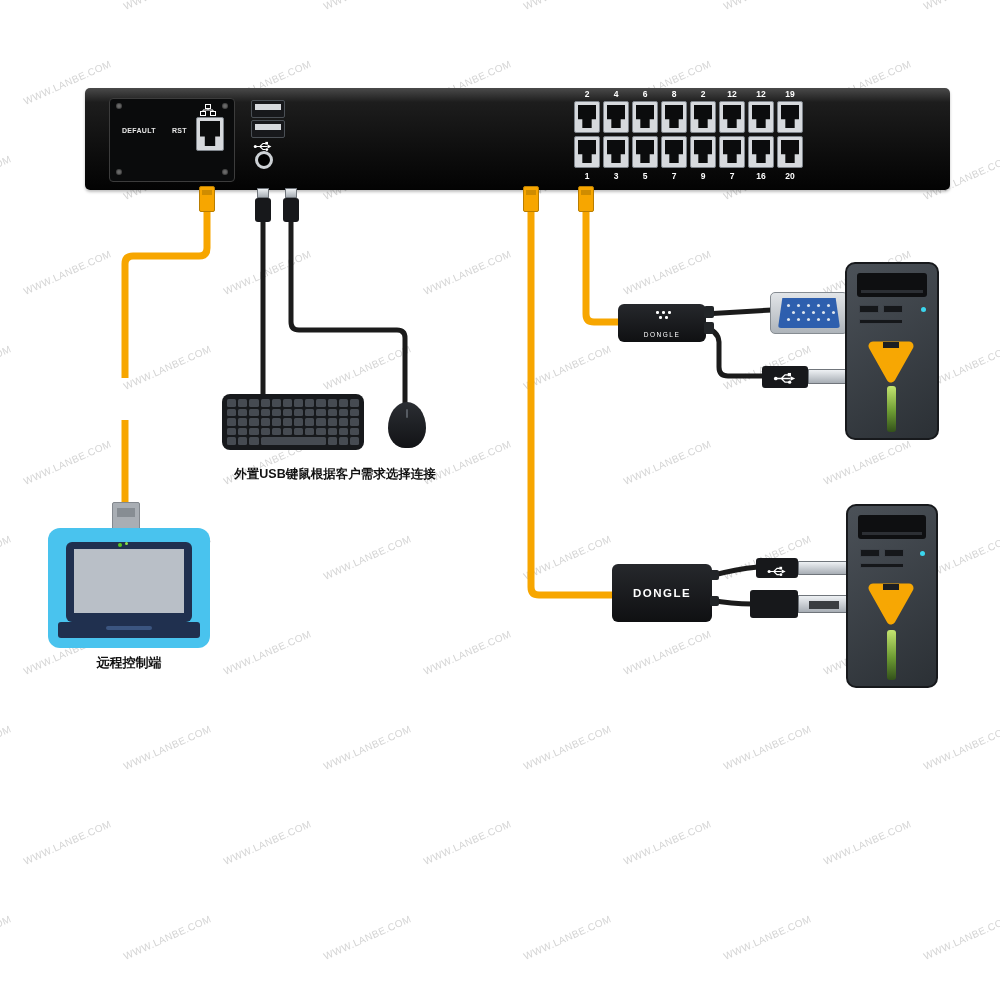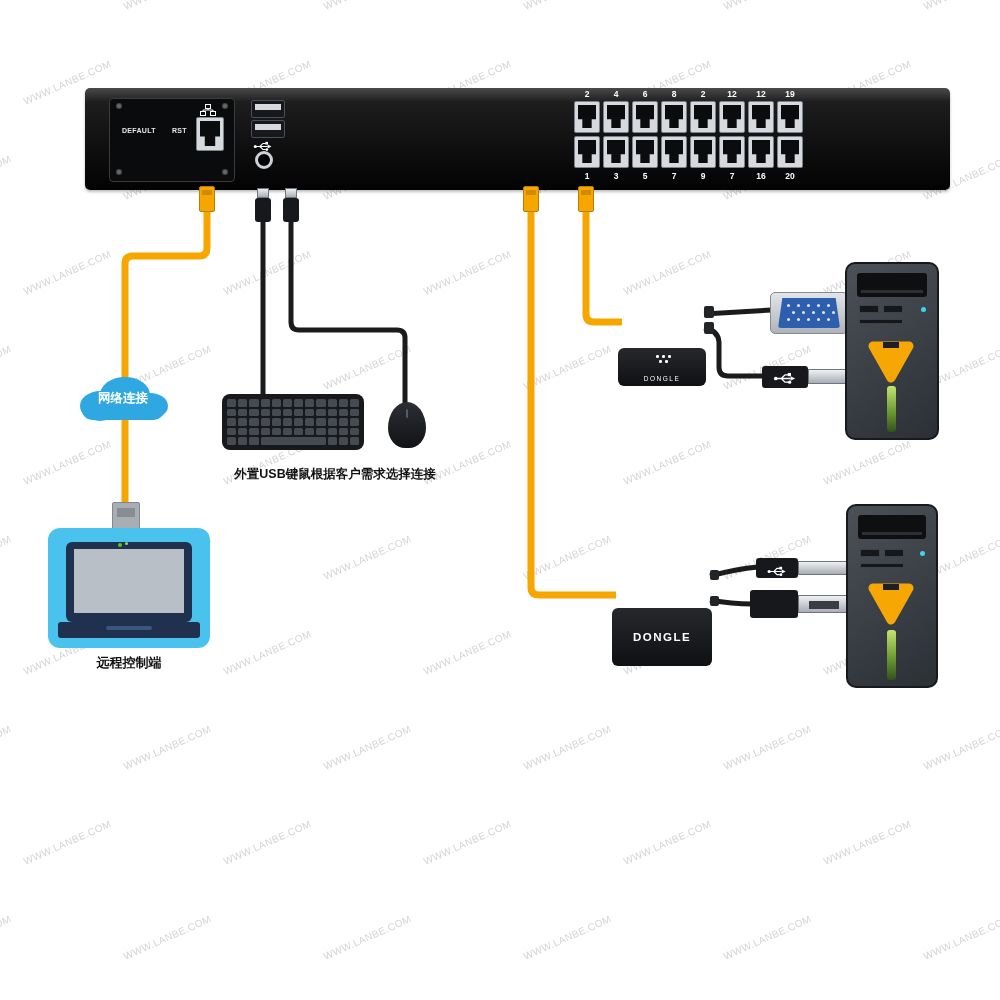--- a/index.html
+++ b/index.html
@@ -40,21 +40,21 @@
   .caption{position:absolute;color:#111;font-weight:bold;font-size:13px;text-align:center;z-index:2;}
   .note{position:absolute;color:#111;font-weight:bold;font-size:12.5px;text-align:center;z-index:2;}
   
   .kb{position:absolute;background:#17191c;border-radius:8px;z-index:2;}
   .kb-grid{position:absolute;inset:5px;display:grid;grid-template-columns:repeat(12,1fr);grid-auto-rows:1fr;gap:2px;}
   .key{background:#464b52;border-radius:1.5px;}
   .mouse{position:absolute;background:linear-gradient(180deg,#2b2e33,#121316);
          border-radius:19px 19px 17px 17px/26px 26px 20px 20px;z-index:2;}
   .mouse>i{position:absolute;left:50%;top:7px;width:2px;height:9px;margin-left:-1px;background:#565b62;border-radius:1px;}
   
-  .dongle{position:absolute;background:linear-gradient(180deg,#26282c,#0f1012);border-radius:6px;z-index:2;color:#fff;margin-top:44px;}
+  .dongle{position:absolute;background:linear-gradient(180deg,#26282c,#0f1012);border-radius:6px;z-index:2;color:#fff;}
   .d1label{position:absolute;left:0;right:0;bottom:4px;text-align:center;font-size:6.5px;letter-spacing:1.5px;color:#fff;}
   .d2label{position:absolute;inset:0;display:flex;align-items:center;justify-content:center;
            font-size:11.5px;font-weight:bold;letter-spacing:1.5px;color:#fff;}
   .ddot{position:absolute;width:2.5px;height:2.5px;background:#fff;border-radius:50%;}
   .boot{position:absolute;background:#222528;border-radius:2px;z-index:2;}
   
   .vga-shell{position:absolute;background:linear-gradient(180deg,#e2e5e8,#aeb4ba);border:1px solid #868c92;border-radius:5px;z-index:2;box-sizing:border-box;}
   .vga-face{position:absolute;border-radius:3px;clip-path:polygon(7% 0,93% 0,100% 100%,0 100%);z-index:3;}
   .pin{position:absolute;width:3px;height:3px;border-radius:50%;background:#dfe6ee;}
   
@@ -272,31 +272,20 @@
       <i></i>
     </div>
   <div class="ethplug" style="left:523px;top:186px;">
       <i></i>
     </div>
   <div class="utip" style="left:257px;top:188px;width:12px;height:10px;"></div>
   <div class="ubody" style="left:255px;top:198px;width:16px;height:24px;"></div>
   <div class="utip" style="left:285px;top:188px;width:12px;height:10px;"></div>
   <div class="ubody" style="left:283px;top:198px;width:16px;height:24px;"></div>
 
-  <div class="abs cloud" style="left:70px;top:370px;width:106px;height:56px;">
-    <svg width="106" height="56">
-      <g fill="#2fa8e1">
-        <ellipse cx="30" cy="36" rx="20" ry="15"></ellipse>
-        <ellipse cx="55" cy="25" rx="25" ry="18"></ellipse>
-        <ellipse cx="80" cy="36" rx="18" ry="13"></ellipse>
-        <rect x="12" y="30" width="82" height="20" rx="10"></rect>
-      </g>
-    </svg>
-    <span class="cloud-label" style="top:20px;">网络连接</span>
-  </div>
 
   <div class="grayplug" style="left:112px;top:502px;width:26px;height:30px;">
       <i></i>
     </div>
   <div class="lap-bg" style="left:48px;top:528px;width:162px;height:120px;">
     <svg width="0" height="0"></svg>
   </div>
   <div class="abs" style="left:48px;top:528px;width:162px;height:120px;z-index:2;">
     <div class="abs" style="left:0;top:0;width:162px;height:120px;border-radius:12px;background:#49c3ee;"></div>
     <div class="abs" style="left:18px;top:14px;width:126px;height:80px;background:#20304f;border-radius:6px;"></div>

